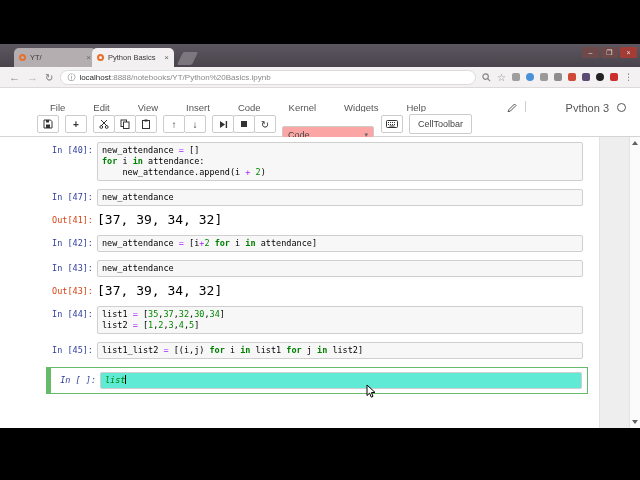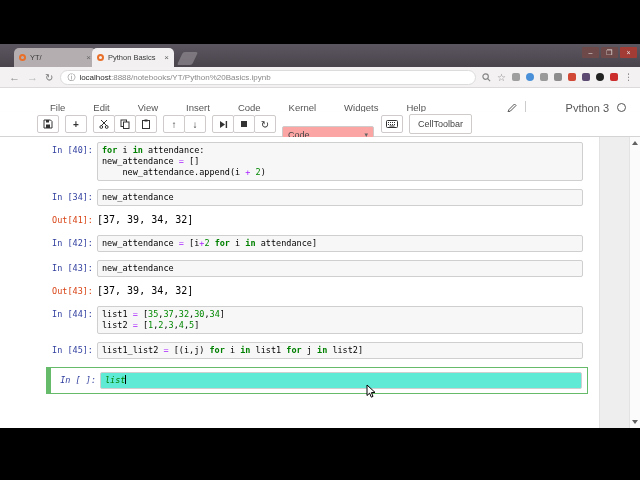--- a/index.html
+++ b/index.html
@@ -78,21 +78,21 @@
   .prompt { flex:0 0 97px; text-align:right; padding:3px 4px 0 0; font-size:8.5px; color:#303F9F; white-space:pre; }
   .prompt.out { color:#D84315; }
   .inputbox { flex:1; margin-right:16px; background:#f7f7f7; border:1px solid #cfcfcf;
               border-radius:2px; padding:2px 4px; font-size:8.5px; line-height:11px; }
   .cline { white-space:pre; color:#000; }
   .c-k { color:#008000; font-weight:bold; }
   .c-n { color:#008800; }
   .c-o { color:#AA22FF; }
   .c-b { color:#008000; }
   .outrow { display:flex; margin:-2px 0 10px 0; }
-  .outtext { font-size:10px; line-height:11px; padding-top:2px; color:#000; white-space:pre;text-align:right; }
+  .outtext { font-size:13px; line-height:11px; padding-top:2px; color:#000; white-space:pre;text-align:right; }
   .activewrap { margin:4px 11px 0 46px; border:1px solid #66BB6A; border-left:5px solid #66BB6A;
                 padding:4px 5px 4px 0; border-radius:0; display:flex;font-style:italic; }
   .activewrap .prompt { flex:0 0 49px; }
   .activewrap .inputbox { background:#5eead4; margin-right:0; }
   .cur { display:inline-block; width:1px; height:9px; background:#000; vertical-align:-1px; }
 
   .bottombar { position:absolute; top:428px; left:0; width:640px; height:52px; background:#000; }
   .mousecursor { position:absolute; left:366px; top:384px; }
 </style>
 </head>
@@ -242,27 +242,27 @@
       </span>
     </div>
     <div class="ctlbtn">CellToolbar</div>
   </div>
 
   <div class="content">
     <div class="cells">
         <div class="cellrow">
           <div class="prompt">In [40]:</div>
           <div class="inputbox">
+            <div class="cline"><span>new_attendance </span><span class="c-o">=</span><span> []</span></div>
             <div class="cline"><span class="c-k">for</span><span> i </span><span class="c-k">in</span><span> attendance:</span></div>
-            <div class="cline"><span>new_attendance </span><span class="c-o">=</span><span> []</span></div>
             <div class="cline"><span>    new_attendance.append(i </span><span class="c-o">+</span><span> </span><span class="c-n">2</span><span>)</span></div>
           </div>
         </div>
         <div class="cellrow">
-          <div class="prompt">In [34]:</div>
+          <div class="prompt">In [47]:</div>
           <div class="inputbox">
             <div class="cline"><span>new_attendance</span></div>
           </div>
         </div>
         <div class="outrow">
           <div class="prompt out">Out[41]:</div>
           <div class="outtext">[37, 39, 34, 32]</div>
         </div>
         <div class="cellrow">
           <div class="prompt">In [42]:</div>

